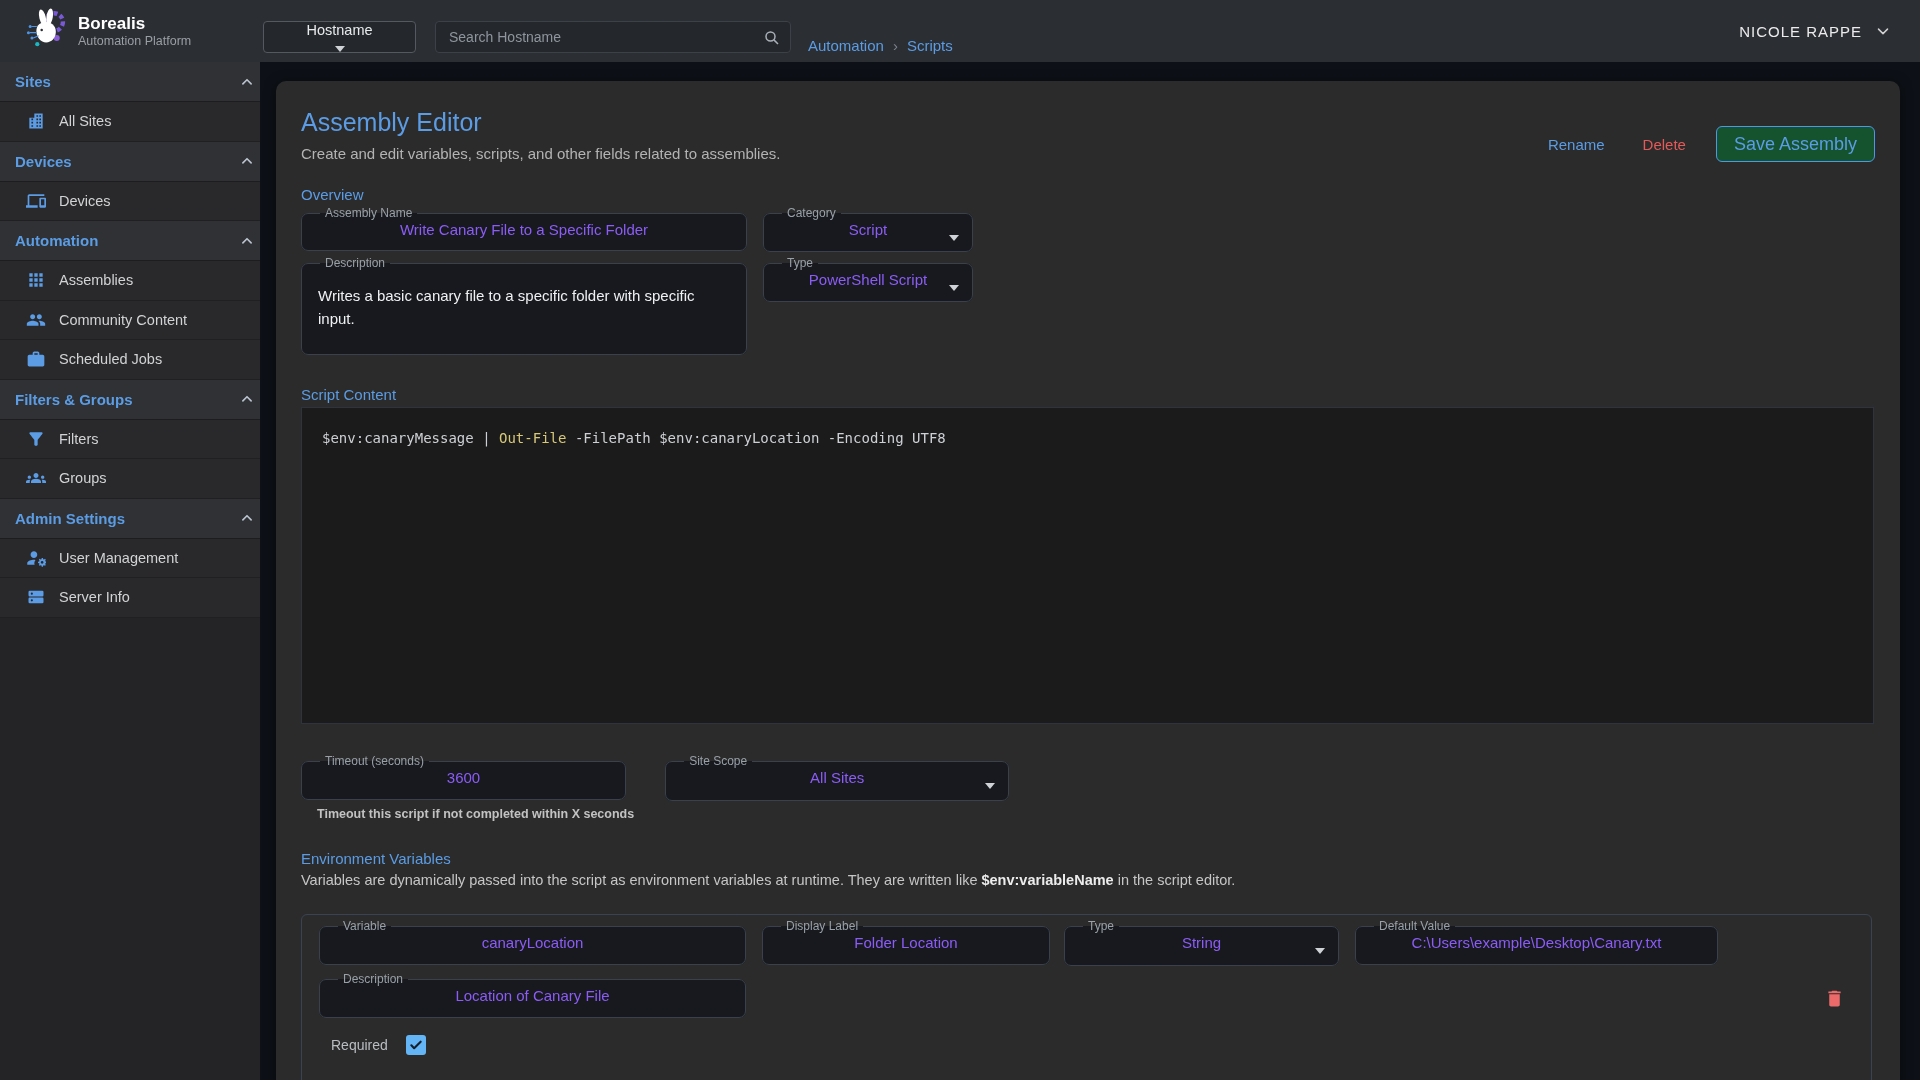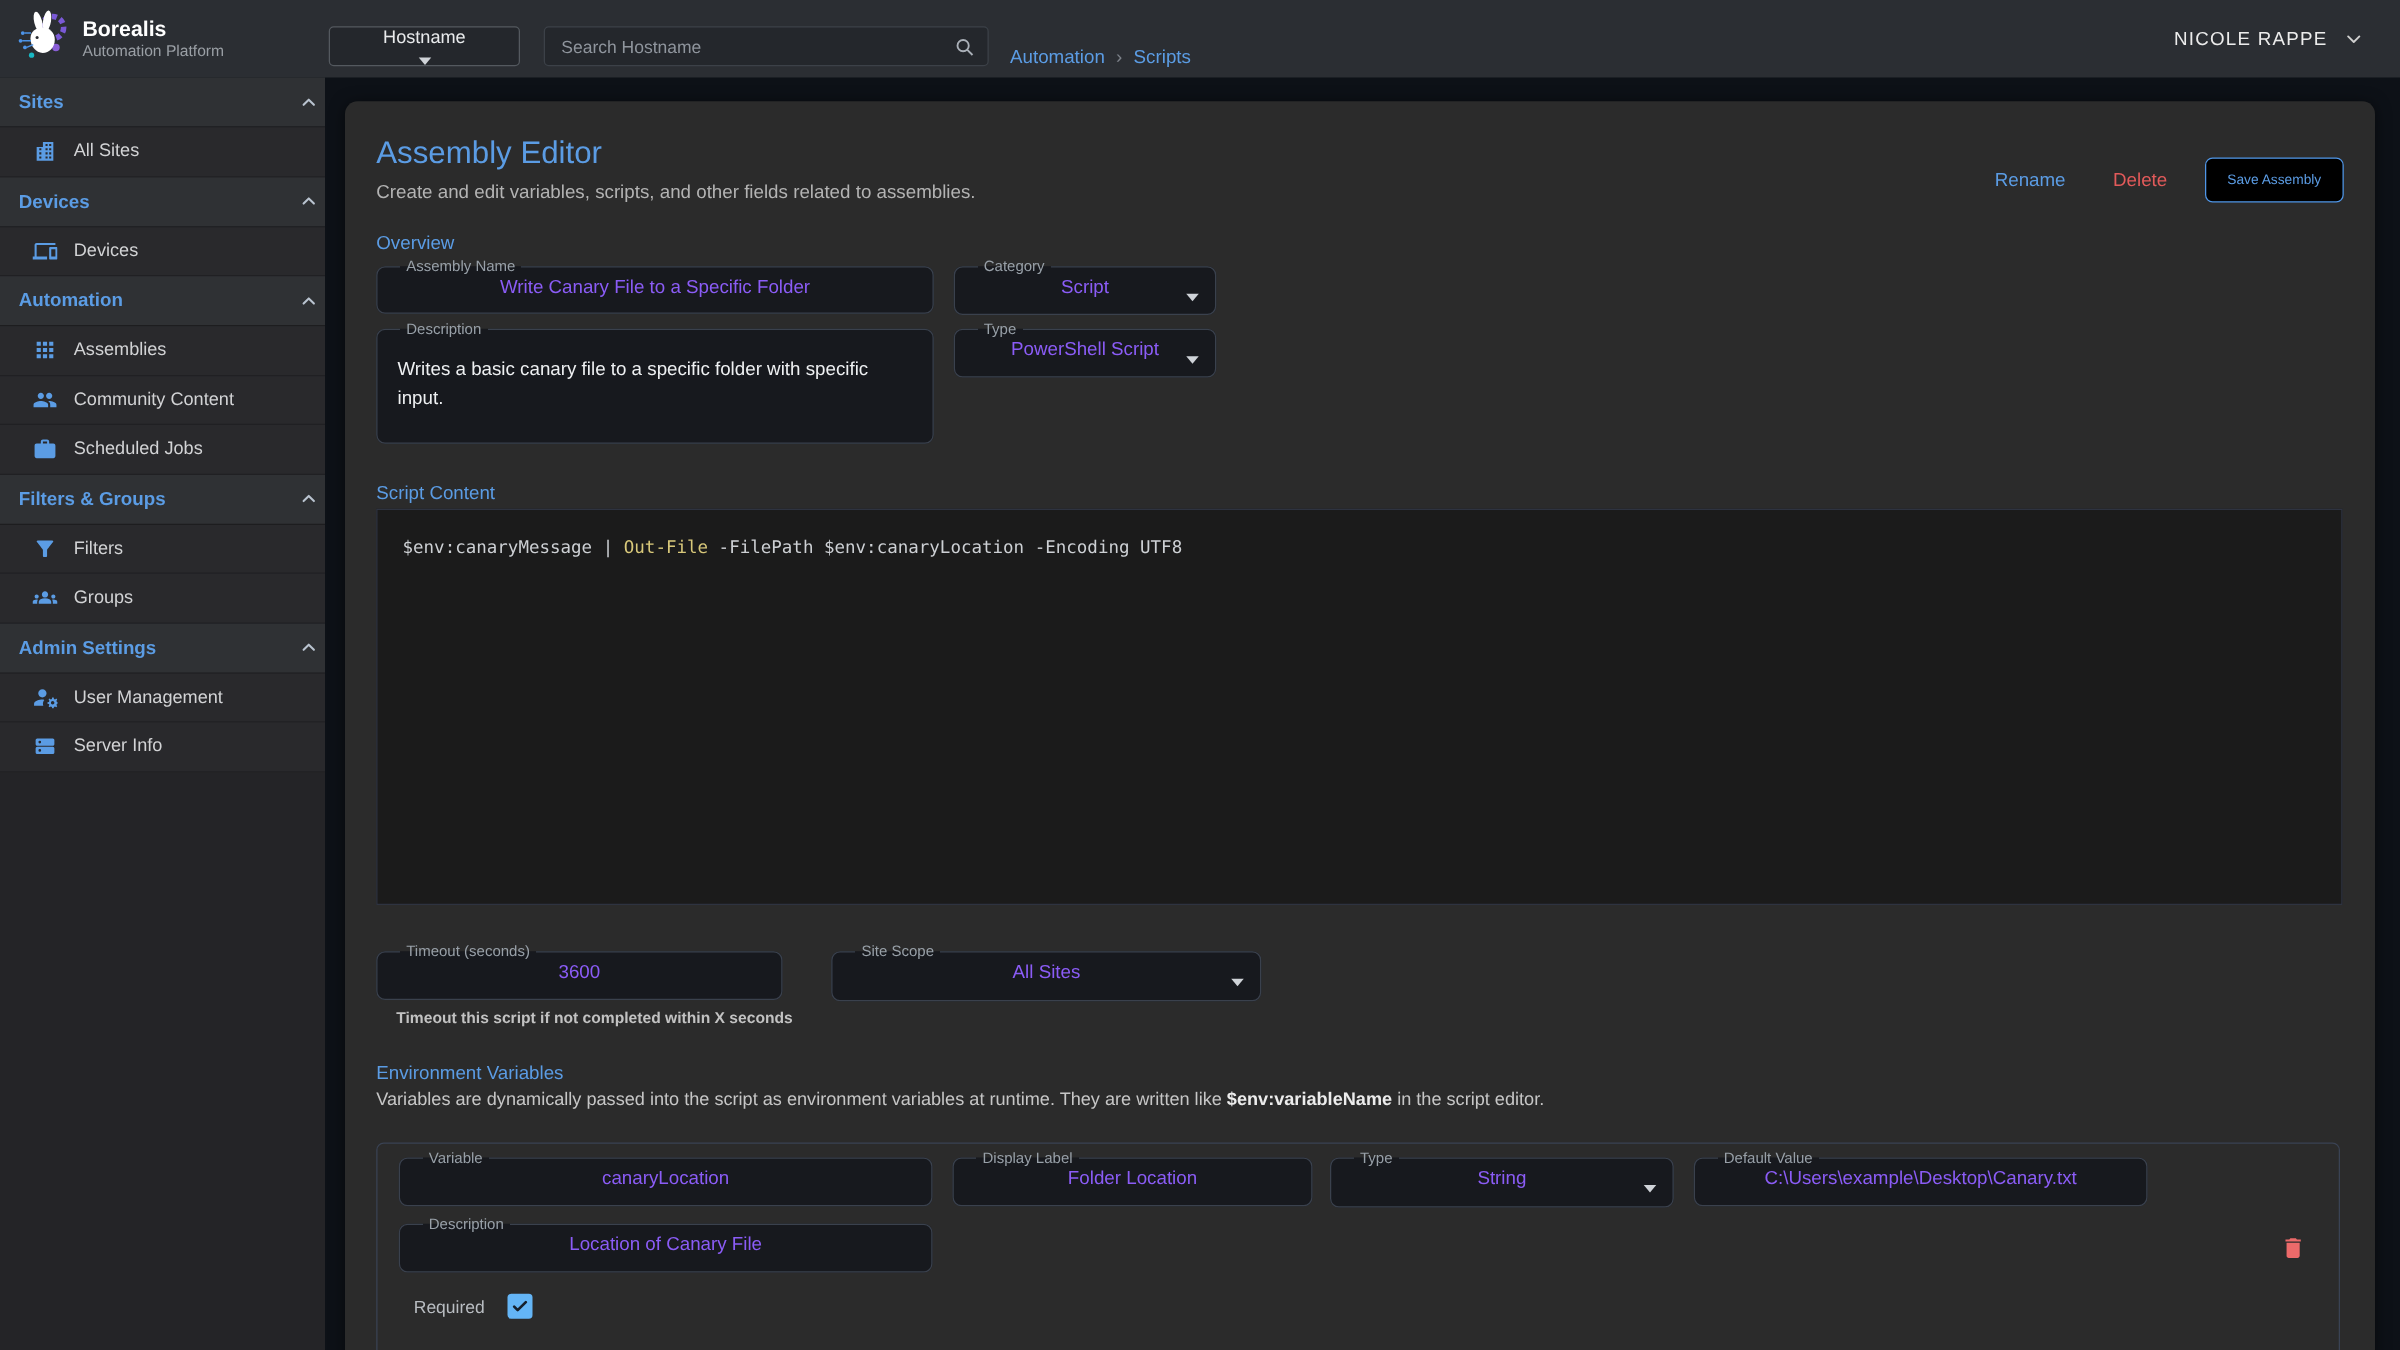--- a/index.html
+++ b/index.html
@@ -1,21 +1,21 @@
 <!DOCTYPE html>
 <html><head>
 <meta charset="utf-8">
 <style>
   * { box-sizing: border-box; margin: 0; padding: 0; }
   html,body { width:1920px; height:1080px; overflow:hidden; background:#0d1117;
               font-family:"Liberation Sans", sans-serif; }
 
   
   .topbar { position:absolute; top:0; left:0; right:0; height:62px; background:#2b2e33; z-index:5; }
-  .brand { position:absolute; left:0; top:0; width:260px; height:62px; display:flex; align-items:center; }
+  .brand { position:absolute; left:12px; top:0; width:260px; height:62px; display:flex; align-items:center; }
   .brand-logo { margin:2px 8px 0 12px; }
   .brand-name { font-size:17px; font-weight:bold; color:#ffffff; line-height:20px; }
   .brand-tag  { font-size:12.5px; color:#9a9fa5; line-height:15px; }
   .hostname-select { position:absolute; left:263px; top:21px; width:153px; height:32px;
       background:#24272c; border:1px solid #54595f; border-radius:4px; display:flex; align-items:center;
       padding:0 12px; cursor:pointer;flex-direction:column; }
   .hostname-select .lbl { font-size:14.5px; color:#e8eaec; flex:1; }
   .caret-down { width:0; height:0; border-left:5px solid transparent; border-right:5px solid transparent;
       border-top:6px solid #cfd3d8; }
   .searchbox { position:absolute; left:435px; top:21px; width:356px; height:32px;
@@ -48,22 +48,22 @@
   .card { background:#2b2b2b; border-radius:10px; height:1200px; padding:27px 25px;
       box-shadow:0 2px 12px rgba(0,0,0,.5); position:relative; }
   .card-head { display:flex; align-items:flex-end; }
   .page-title { color:#5b9ce4; font-size:25px; font-weight:400; }
   .page-subtitle { color:#b3b3b3; font-size:15px; margin-top:8px; }
   .head-actions { margin-left:auto; display:flex; align-items:center; gap:10px; margin-top:4px; }
   .btn-text { background:none; border:none; font-size:15px; font-weight:500; cursor:pointer;
       padding:8px 14px; font-family:"Liberation Sans",sans-serif; }
   .btn-rename { color:#5b9ce4; }
   .btn-delete { color:#e25a5a; }
-  .btn-outline { background:#000000; border:1px solid #4f96e8; border-radius:6px; color:#5b9ce4;
-      font-size:11px; font-weight:500; height:36px; padding:0 17px; cursor:pointer; margin-left:6px;
+  .btn-outline { background:#14532d; border:1px solid #4f96e8; border-radius:6px; color:#5b9ce4;
+      font-size:18px; font-weight:500; height:36px; padding:0 17px; cursor:pointer; margin-left:6px;
       font-family:"Liberation Sans",sans-serif; }
 
   .section-label { color:#5b9ce4; font-size:15px; }
   .sec-overview { margin-top:24px; }
   .form-row { display:flex; gap:16px; margin-top:4px; align-items:flex-start; }
   .form-row2 { margin-top:5px; }
 
   fieldset.field { min-width:0; background:#17191e; border:1px solid #3a414d; border-radius:7px;
       padding:0 12px; position:relative; }
   fieldset.field legend { font-size:12px; color:#98a0a8; padding:0 5px; margin-left:6px; line-height:13px; }

